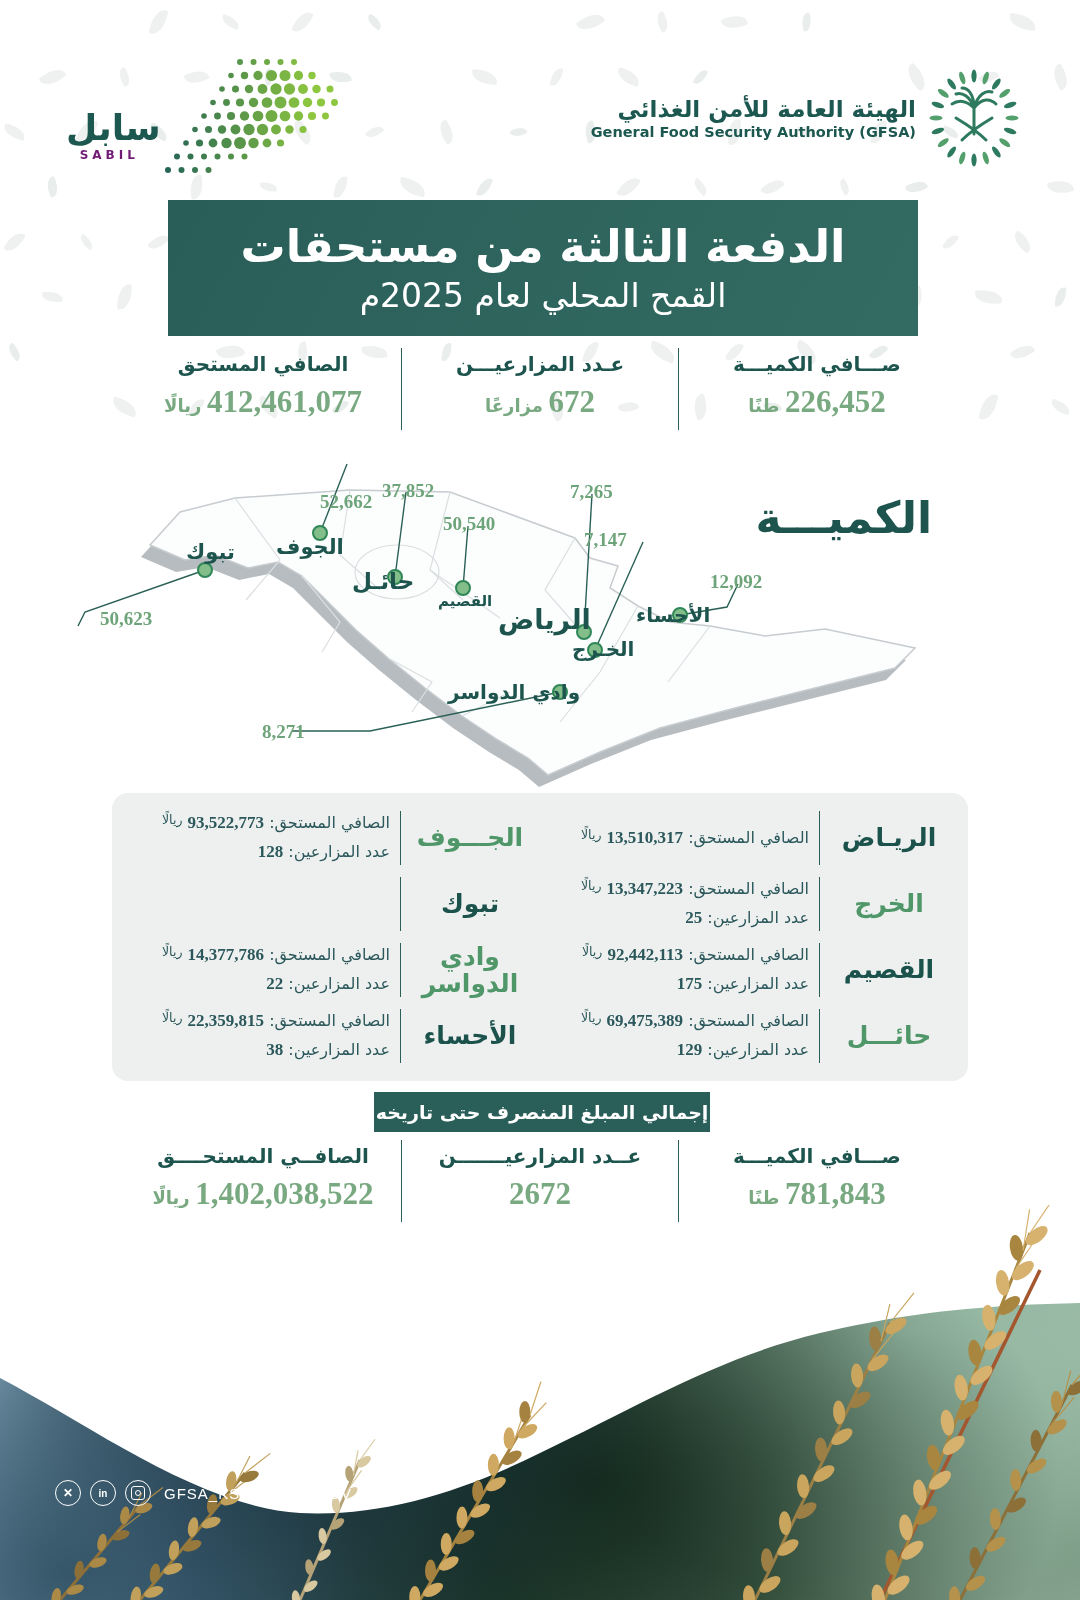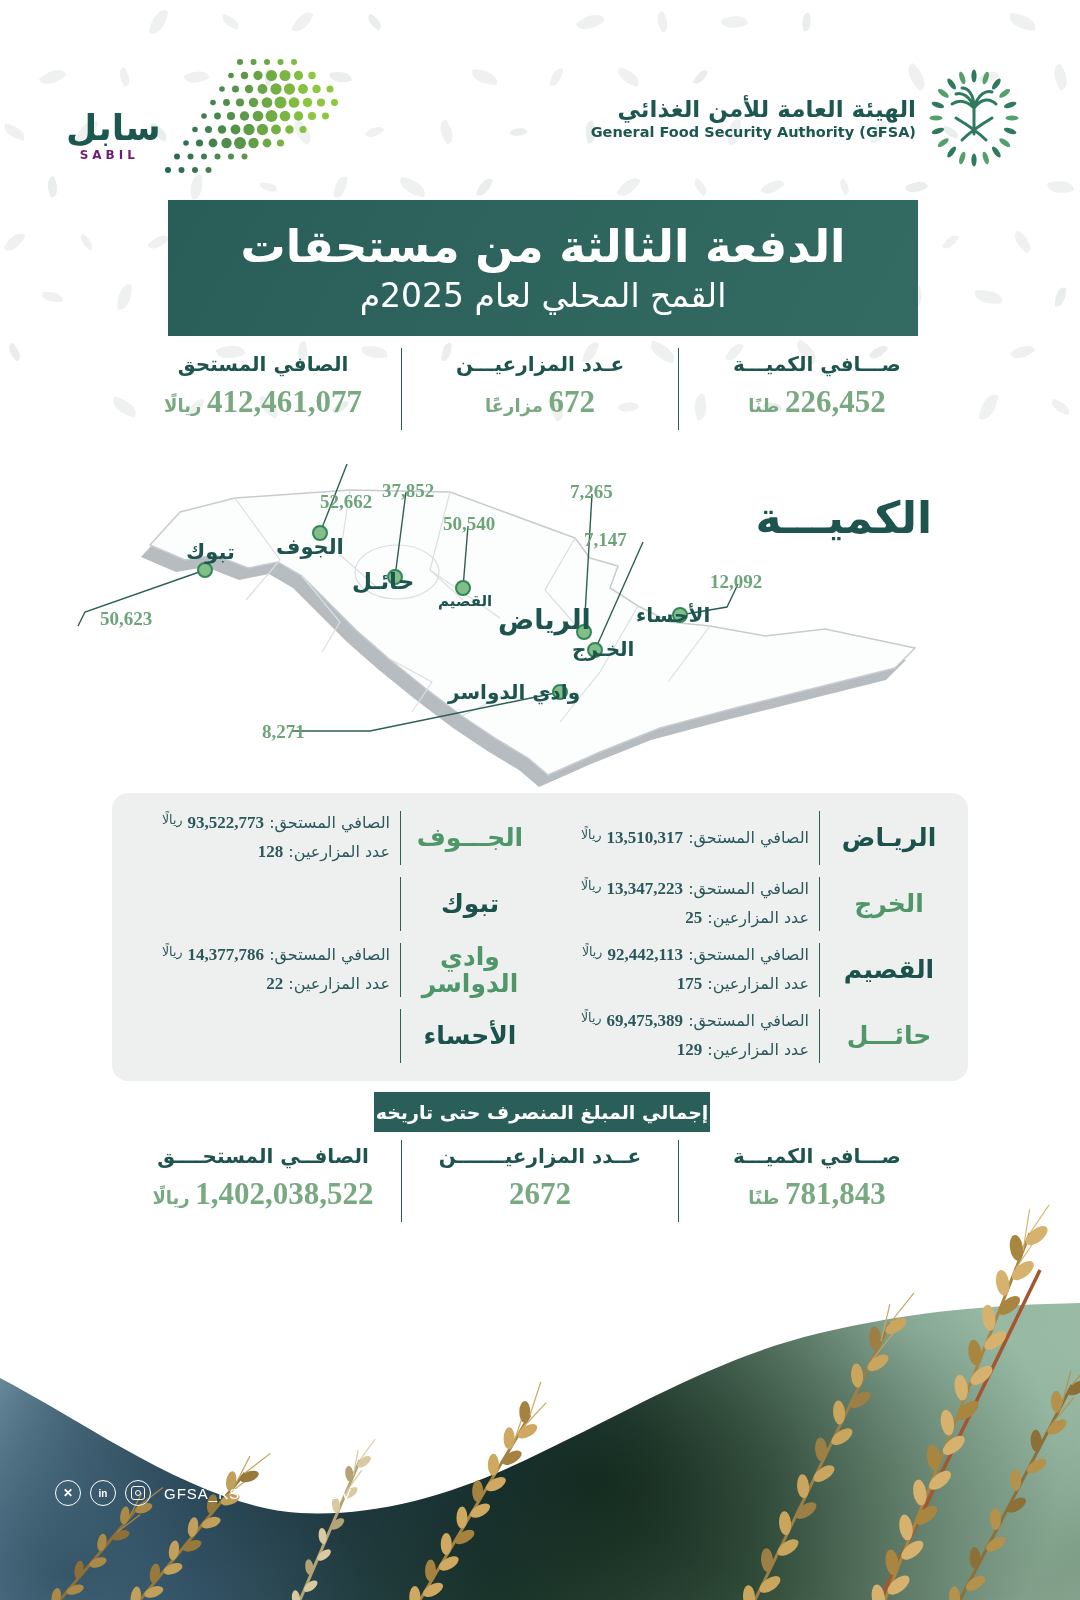--- a/index.html
+++ b/index.html
@@ -411,20 +411,24 @@
       <div class="rname green">وادي الدواسر</div>
       <div class="vline"></div>
       <div class="details">
         <div><span>الصافي المستحق:</span> <span class="dnum">14,377,786</span> <span class="riyal">ريالًا</span></div>
         <div><span>عدد المزارعين:</span> <span class="dnum">22</span></div>
       </div>
     </div>
     <div class="trow">
       <div class="rname dark">الأحساء</div>
       <div class="vline"></div>
+      <div class="details">
+        <div><span>الصافي المستحق:</span> <span class="dnum">22,359,815</span> <span class="riyal">ريالًا</span></div>
+        <div><span>عدد المزارعين:</span> <span class="dnum">38</span></div>
+      </div>
     </div>
   </div>
 
   <div class="tbanner">إجمالي المبلغ المنصرف حتى تاريخه</div>
 
   <div class="stats stats-bottom">
     <div class="stat">
       <div class="lbl">صـــافي الكميـــة</div>
       <div class="val"><span class="num">781,843</span>
         <span class="unit">طنًا</span></div>

